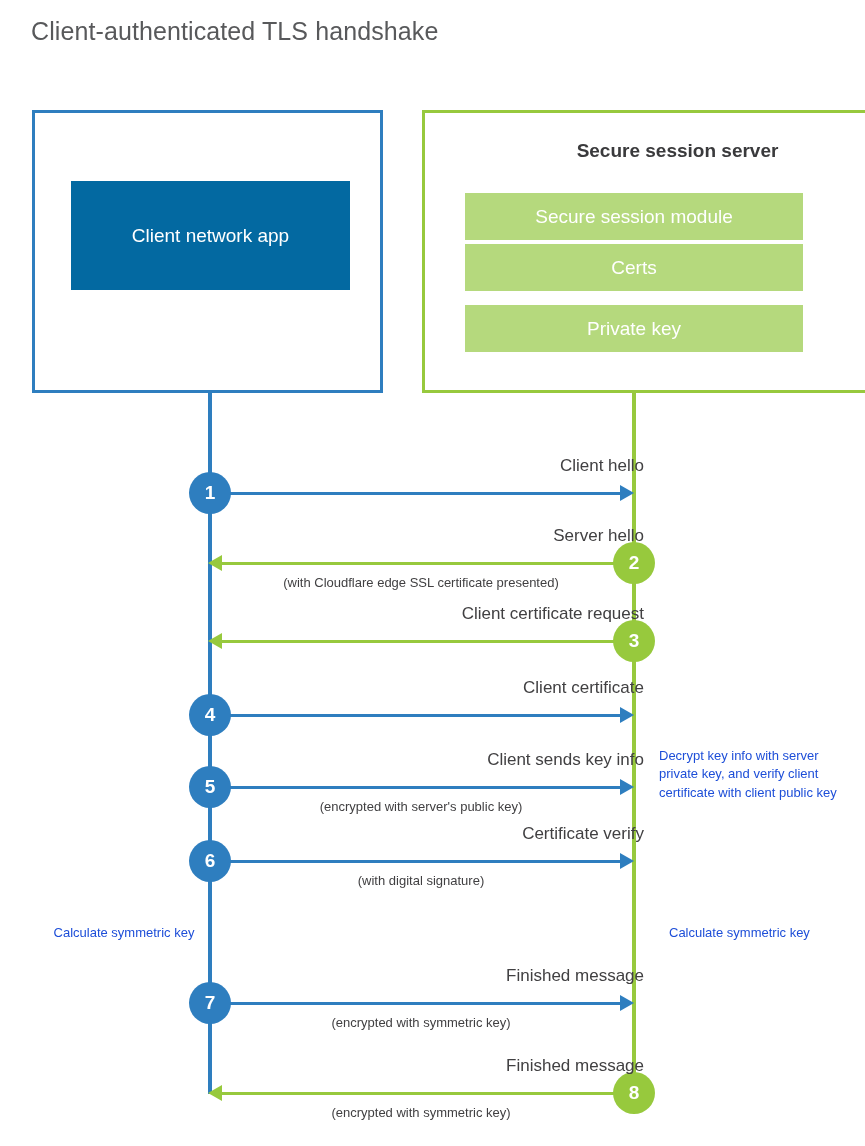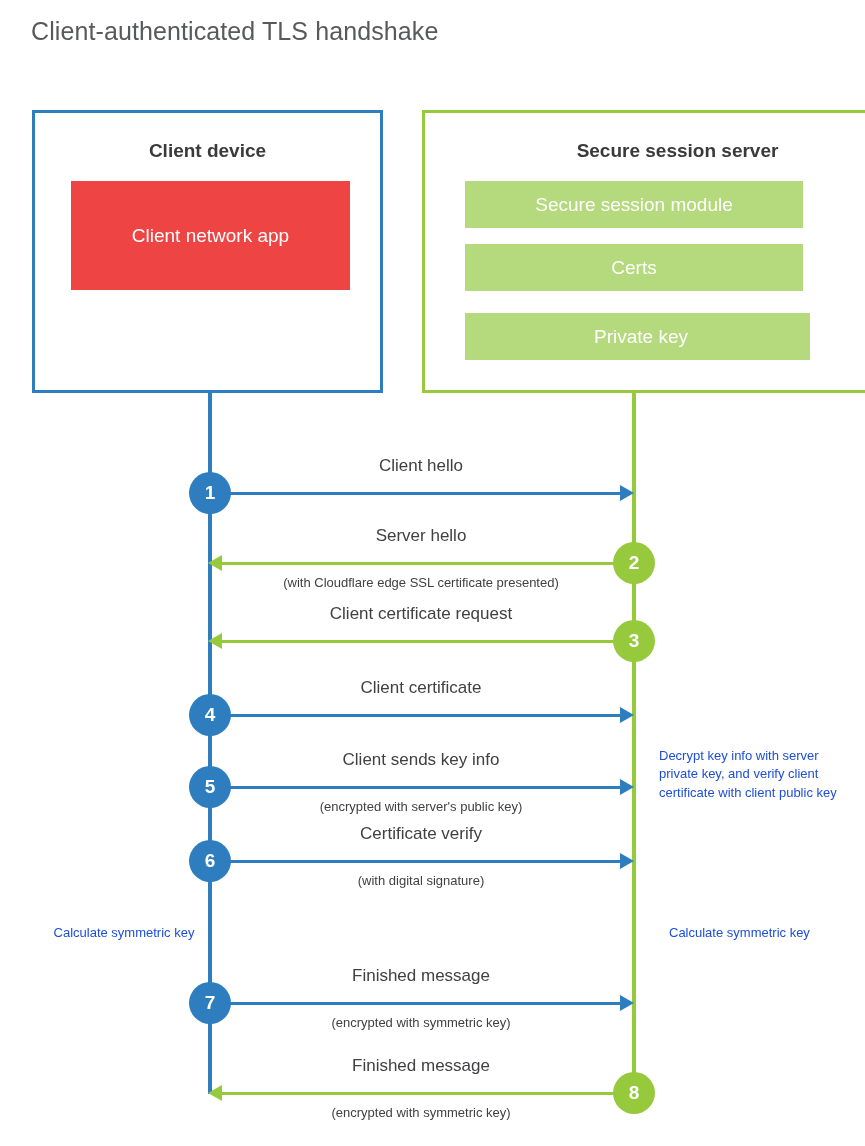--- a/index.html
+++ b/index.html
@@ -21,33 +21,33 @@
   
   .party-box{position:absolute;background:#ffffff;box-sizing:border-box;}
   #client-box{left:32px;top:110px;width:351px;height:283px;border:3px solid #2E7EBF;}
   #server-box{left:422px;top:110px;width:511px;height:283px;border:3px solid #97C93D;}
   .party-title{
     position:absolute;left:0;right:0;top:27px;text-align:center;
     font-size:19px;font-weight:700;color:#3a3a3c;
   }
   #client-app-box{
     position:absolute;left:36px;top:68px;width:279px;height:109px;
-    background:#ef4444;display:flex;align-items:center;justify-content:center;
+    background:#0369a1;display:flex;align-items:center;justify-content:center;
   }
   #client-app-label{
     color:#ffffff;font-size:19px;font-weight:400;text-align:center;line-height:1.33;
   }
   .server-bar{
     position:absolute;left:40px;width:338px;height:47px;background:#B5D97D;
     display:flex;align-items:center;justify-content:center;
     color:#ffffff;font-size:19px;font-weight:400;
   }
-  #server-bar-0{top:68px;}
+  #server-bar-0{top:80px;}
   #server-bar-1{top:131px;}
-  #server-bar-2{top:200px;padding-left:7px;}
+  #server-bar-2{top:192px;}
 
   
   .lifeline{position:absolute;width:4px;}
   #client-lifeline{left:208px;top:393px;height:701px;background:#2E7EBF;}
   #server-lifeline{left:632px;top:393px;height:701px;background:#97C93D;}
 
   
   .step{position:absolute;left:0;width:865px;height:0;}
   .num-circle{
     position:absolute;width:42px;height:42px;border-radius:50%;
@@ -59,21 +59,21 @@
   .num-circle.green{background:#97C93D;left:613px;}
 
   .arrow-line{position:absolute;height:3px;top:-1px;}
   .arrow-line.blue{background:#2E7EBF;left:210px;width:420px;}
   .arrow-line.green{background:#97C93D;left:212px;width:420px;}
   .arrow-head{position:absolute;width:0;height:0;top:-8px;}
   .arrow-head.right{border-top:8px solid transparent;border-bottom:8px solid transparent;border-left:14px solid #2E7EBF;left:620px;}
   .arrow-head.left{border-top:8px solid transparent;border-bottom:8px solid transparent;border-right:14px solid #97C93D;left:208px;}
 
   .msg-main{
-    position:absolute;left:210px;width:422px;text-align:center;
+    position:absolute;left:222px;width:422px;text-align:right;
     font-size:17px;color:#414042;top:-37px;
   }
   .msg-sub{
     position:absolute;left:180px;width:482px;text-align:center;
     font-size:13px;color:#414042;top:12px;
   }
 
   
   .side-note{
     position:absolute;font-size:13px;line-height:1.42;color:#1d4ed8;
@@ -83,21 +83,20 @@
   #server-calc-note{left:669px;top:924px;width:160px;text-align:left;}
 </style>
 </head>
 <body>
 
 <div class="page">
 
   <div id="page-title">Client-authenticated TLS handshake</div>
 
   <div id="client-box" class="party-box">
-    <div class="party-title">Client device</div>
     <div id="client-app-box">
       <div id="client-app-label">Client network app</div>
     </div>
   </div>
 
   <div id="server-box" class="party-box">
     <div class="party-title">Secure session server</div>
     <div id="server-bar-0" class="server-bar">Secure session module</div>
     <div id="server-bar-1" class="server-bar">Certs</div>
     <div id="server-bar-2" class="server-bar">Private key</div>

